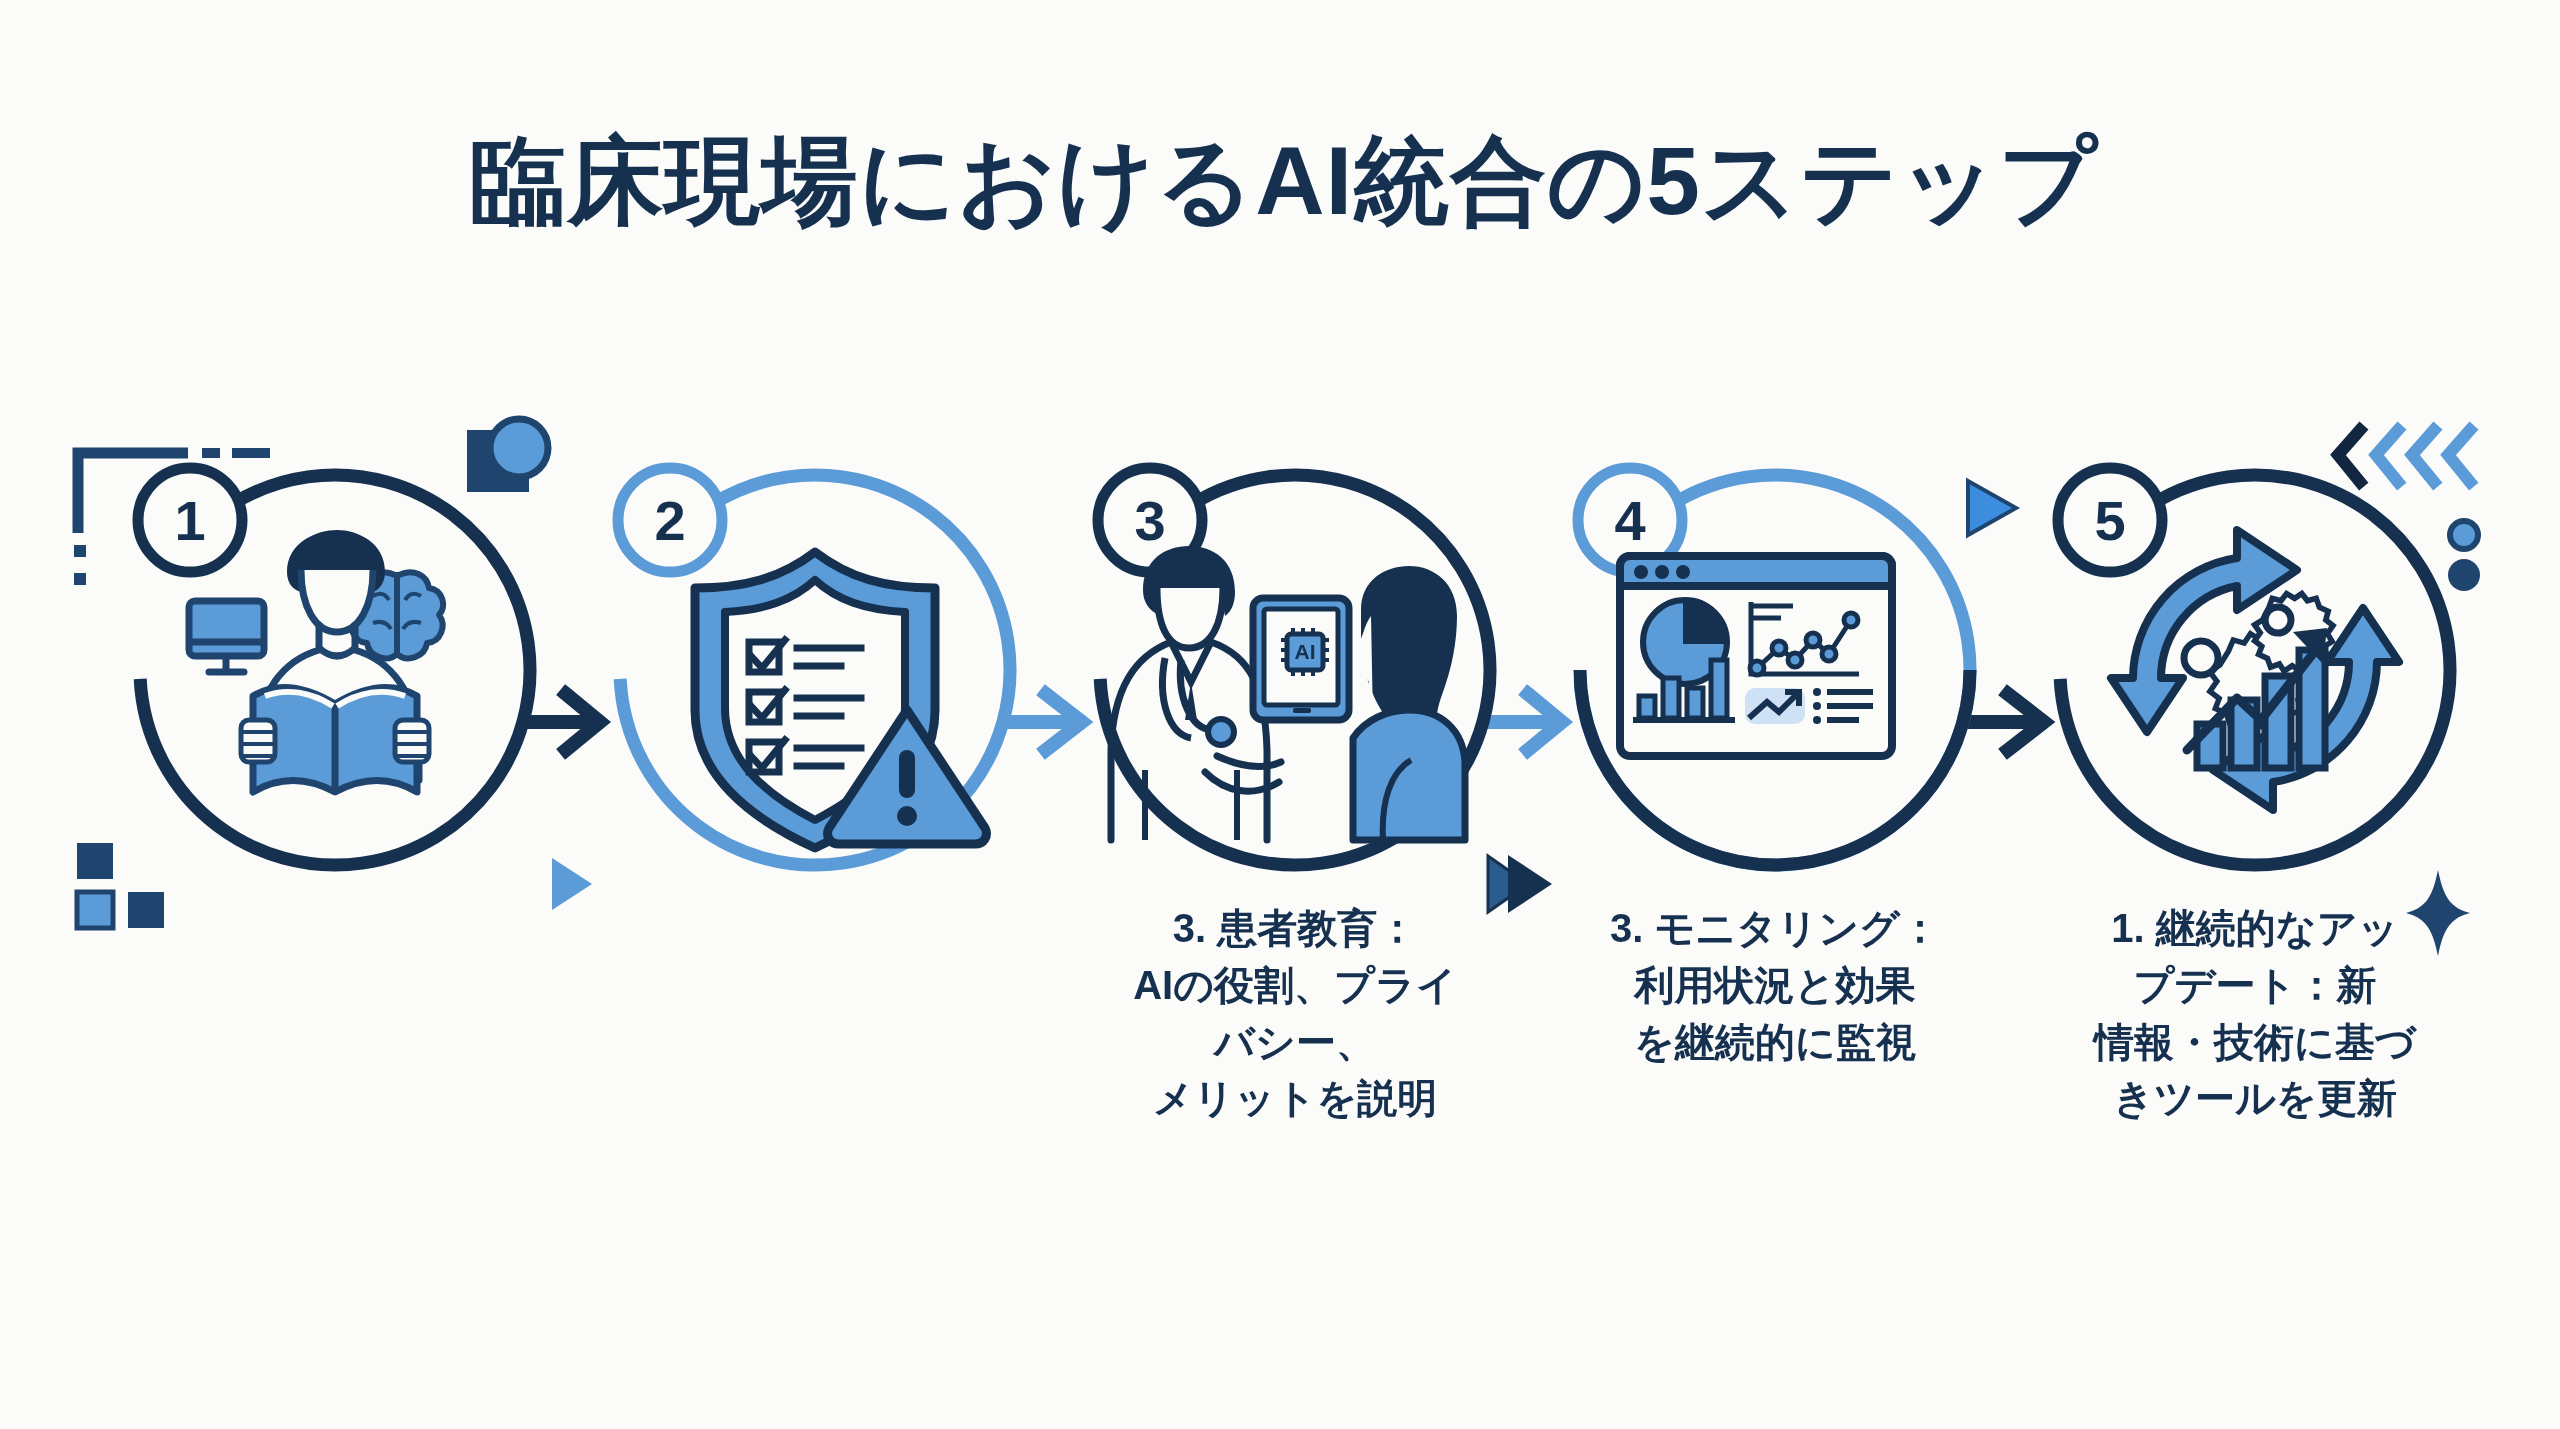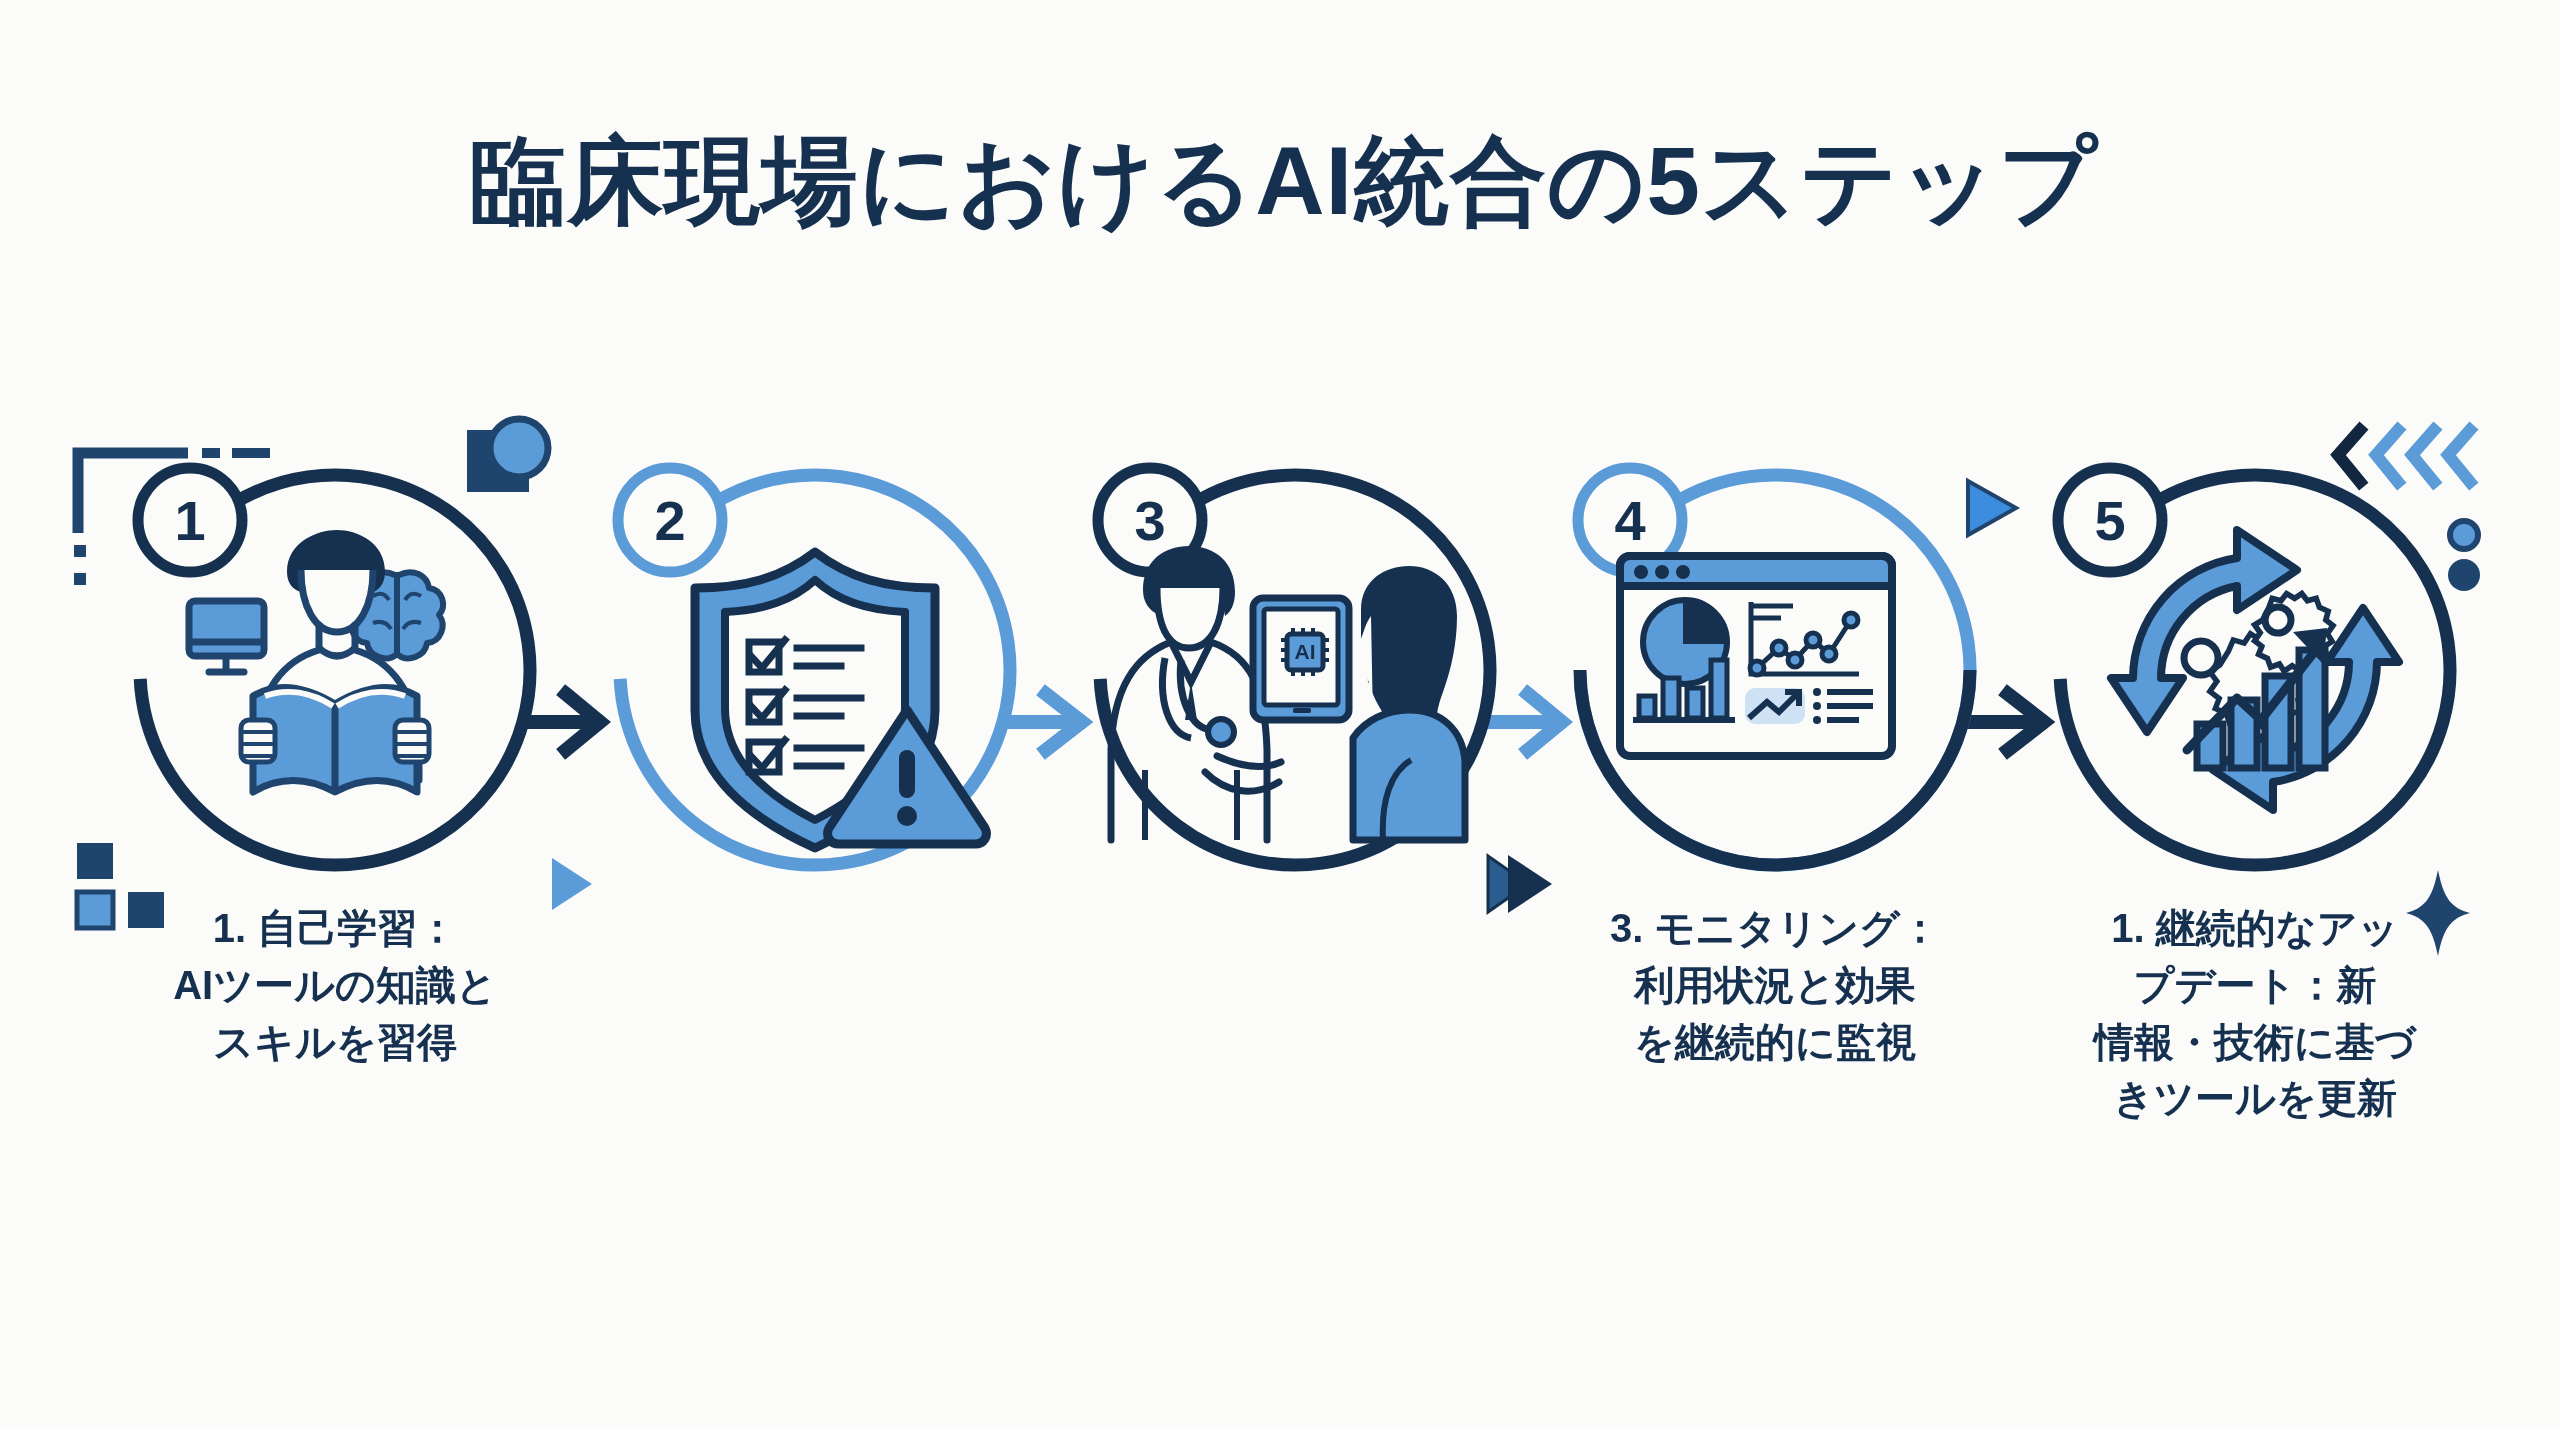--- a/index.html
+++ b/index.html
@@ -194,23 +194,20 @@
             <g stroke="#1f456e" stroke-width="5" fill="#fbfbfa">
               <rect x="290" y="300" width="34" height="42" rx="8"></rect>
               <path d="M292 312 H322 M292 324 H322 M292 336 H322" fill="none" stroke-width="4"></path>
             </g>
           </g>
         </svg>
         <div class="badge-num" style="left:33px;top:48px;width:104px;height:104px;">
           <span>1</span>
         </div>
       </div>
-      <div class="caption">1. 自己学習：
-AIツールの知識と
-スキルを習得</div>
     </div>
 
     <div class="step" style="left:585px;">
       <div class="circle-wrap">
         <svg width="460" height="460" viewBox="0 0 460 460">
           <circle cx="230" cy="250" r="195" fill="none" stroke="#5a9bd8" stroke-width="13" stroke-dasharray="1090 135" transform="rotate(-143 230 250)"></circle>
           <circle cx="85" cy="100" r="52" fill="#fbfbfa" stroke="#5a9bd8" stroke-width="11"></circle>
 
           <g>
             <path d="M110 168 C160 168 196 158 230 132 C264 158 300 168 350 168
@@ -292,20 +289,24 @@
             <path d="M306 196 C294 212 292 246 304 262 C298 276 300 292 308 302" fill="#fbfbfa"></path>
             <path d="M288 318 C300 300 322 290 344 290 C376 290 398 310 400 342
                      L400 420 L288 420 Z" fill="#5a9bd8" stroke="#16304f" stroke-width="7" stroke-linejoin="round"></path>
             <path d="M318 420 C316 380 326 352 346 340" fill="none" stroke="#16304f" stroke-width="6"></path>
           </g>
         </svg>
         <div class="badge-num" style="left:33px;top:48px;width:104px;height:104px;">
           <span>3</span>
         </div>
       </div>
+      <div class="caption">3. 患者教育：
+AIの役割、プライ
+バシー、
+メリットを説明</div>
     </div>
 
     <div class="step" style="left:1545px;">
       <div class="circle-wrap">
         <svg width="460" height="460" viewBox="0 0 460 460">
           <circle cx="230" cy="250" r="195" fill="none" stroke="#5a9bd8" stroke-width="13" stroke-dasharray="1090 135" transform="rotate(-143 230 250)"></circle>
 
           <path d="M35 250 a195 195 0 0 0 390 0" fill="none" stroke="#16304f" stroke-width="13"></path>
           <circle cx="85" cy="100" r="52" fill="#fbfbfa" stroke="#5a9bd8" stroke-width="11"></circle>
 

